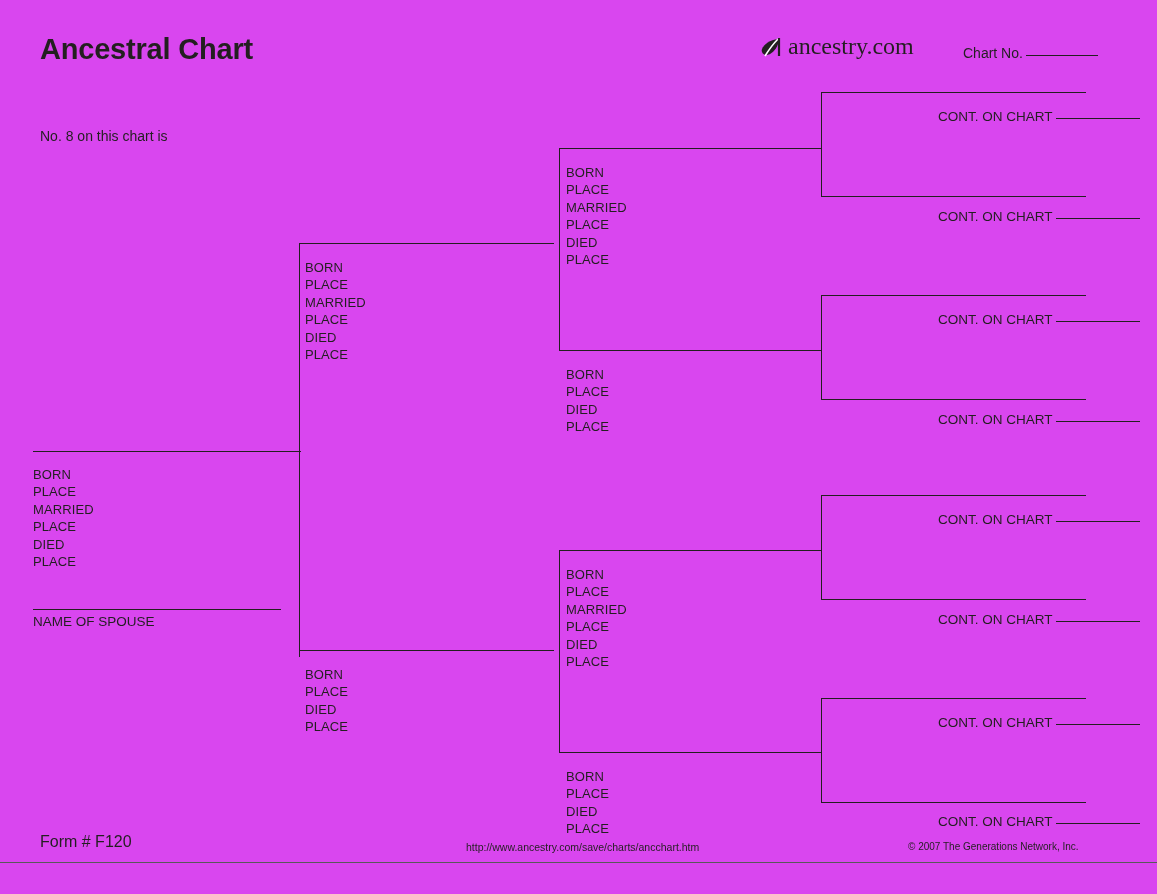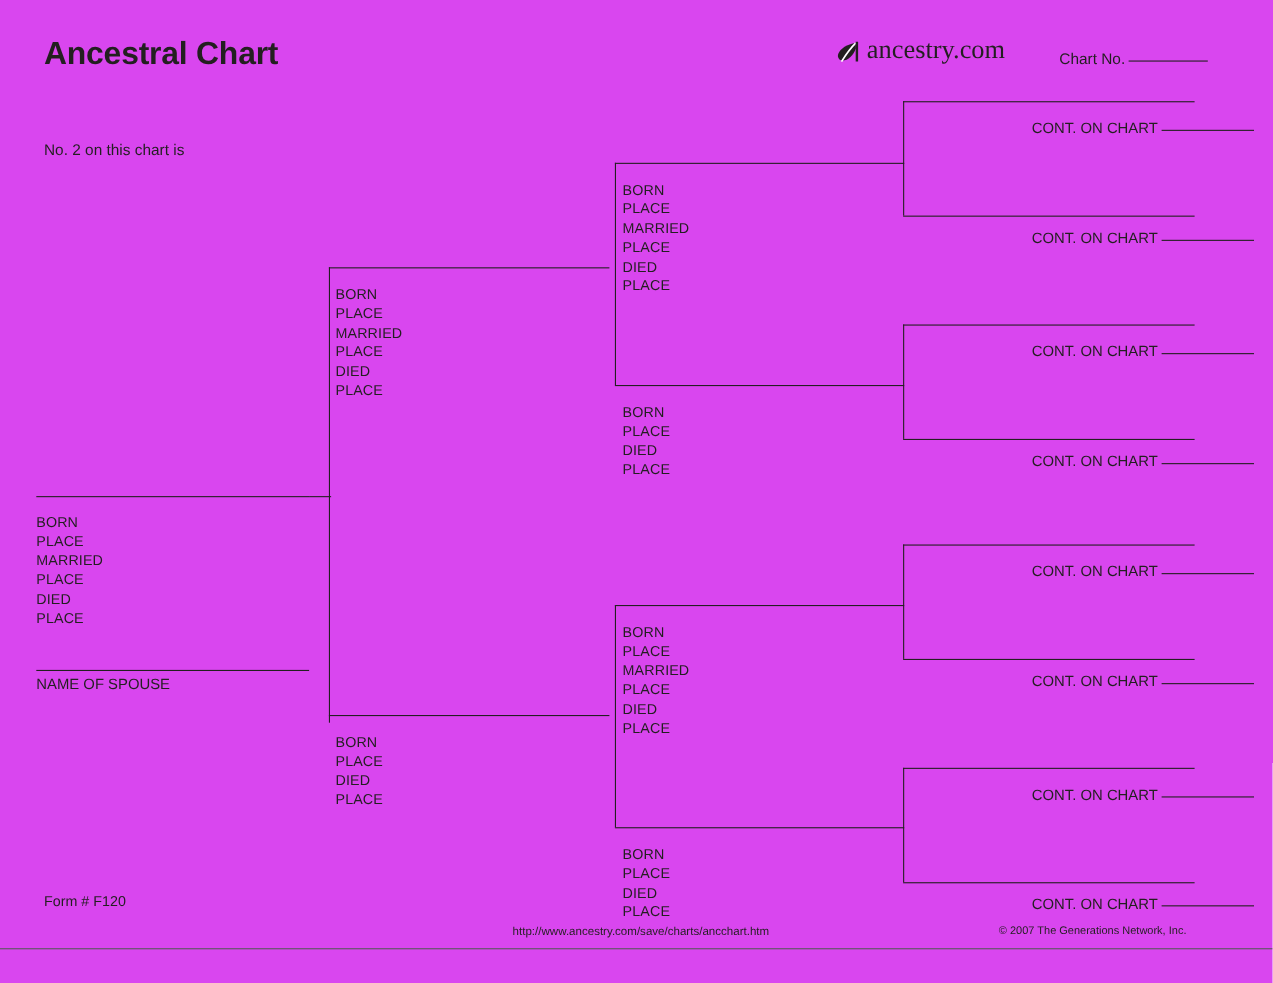--- a/index.html
+++ b/index.html
@@ -124,22 +124,22 @@
     position: absolute;
     left: 0;
     top: 862px;
     width: 1157px;
     height: 0;
     border-top: 1px solid #58595b;
   }
   .footer-left {
     position: absolute;
     left: 40px;
-    top: 812px;
-    font-size: 13px;
+    top: 833px;
+    font-size: 16px;
     color: #231f20;
   }
   .footer-center {
     position: absolute;
     left: 466px;
     top: 841px;
     font-size: 10.5px;
     color: #231f20;
   }
   .footer-right {
@@ -166,21 +166,21 @@
       </svg>
     </span>
     <span class="brand-text">ancestry.com</span>
   </div>
 
   <div class="chart-no">
     <span>Chart No.</span><span class="fill-line"></span>
   </div>
 
   <div class="note">
-    <div class="row1">No. 2 on this chart is</div>
+    <div class="row1">No. 8 on this chart is</div>
   </div>
 
   <div class="hline" style="left:33px; top:451px; width:248px;"></div>
   <div class="fields" style="left:33px; top:456px;">
     <div>BORN</div>
     <div>PLACE</div>
     <div>MARRIED</div>
     <div>PLACE</div>
     <div>DIED</div>
     <div>PLACE</div>

